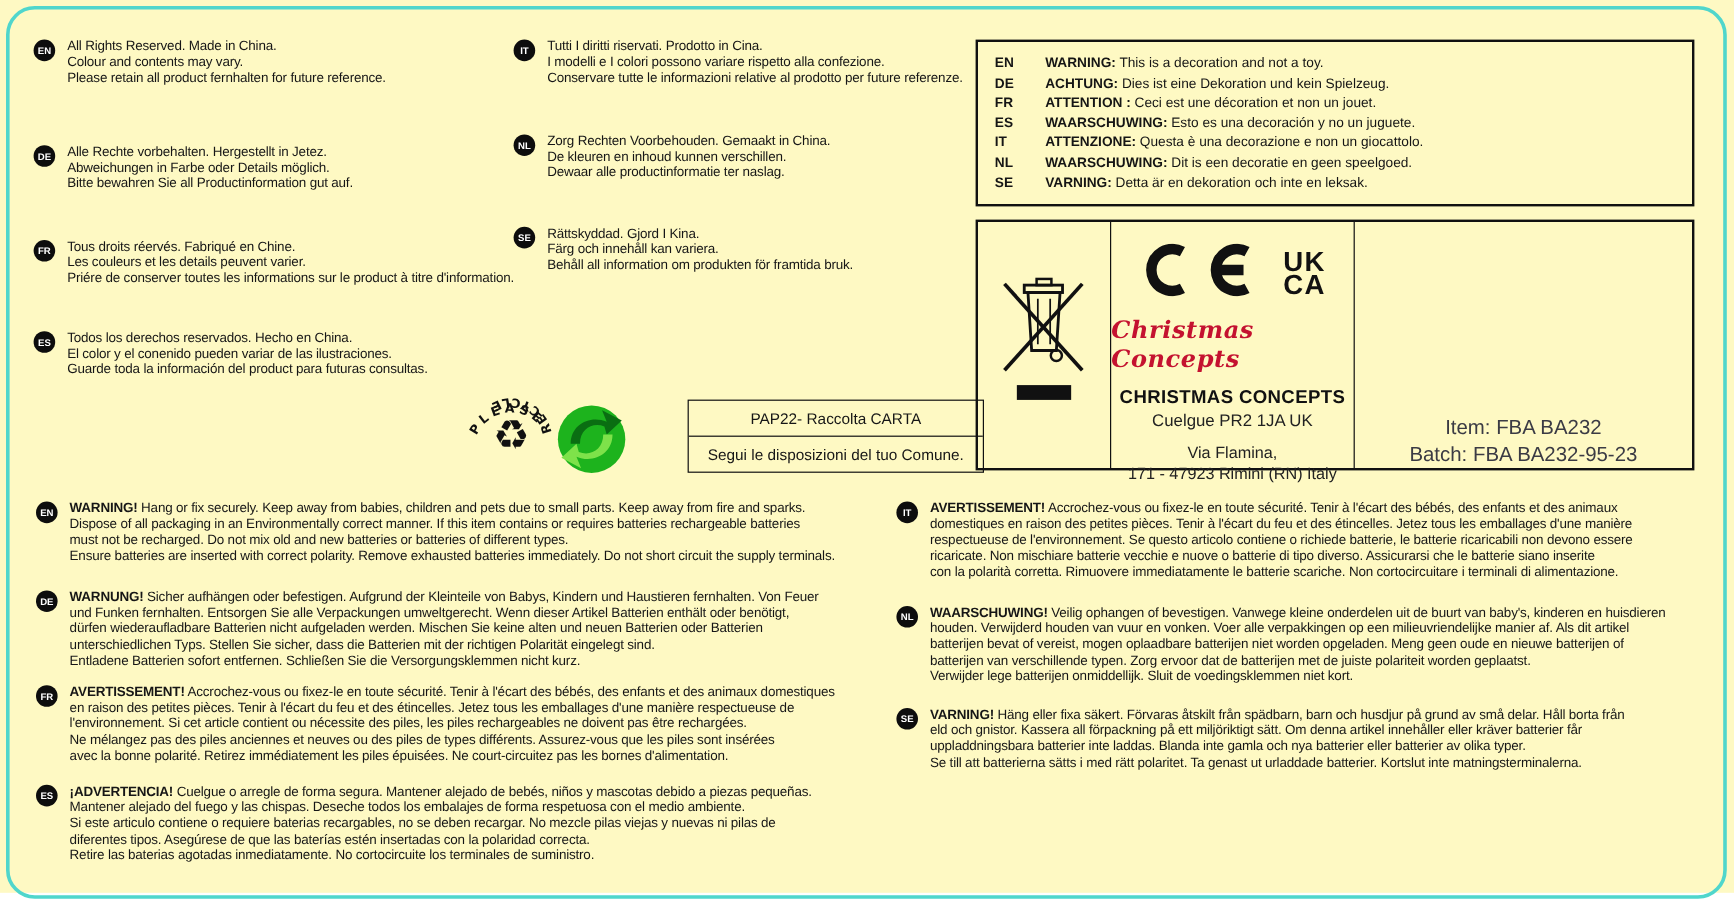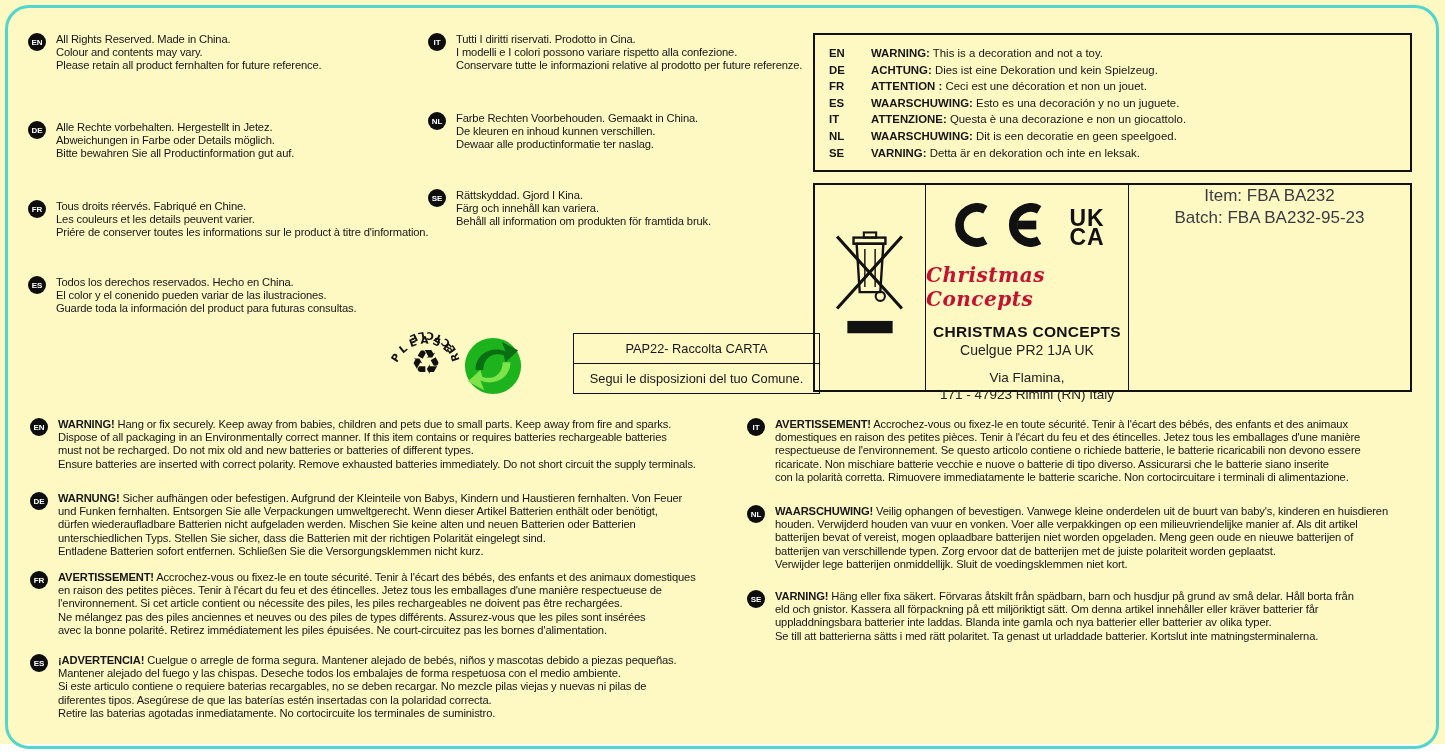--- a/index.html
+++ b/index.html
@@ -20,21 +20,21 @@
           border:2px solid #111; padding:10px 0 0 14px; }
   .wrow { display:flex; font-size:11.4px; line-height:16.6px; color:#151515; }
   .wcode { width:42px; font-weight:bold; }
   .wtext b { font-weight:bold; }
   
   .cbox { position:absolute; left:813px; top:183px; width:599px; height:209px;
           border:2px solid #111; display:flex; }
   .ccol1 { width:111px; border-right:1.5px solid #111; display:flex; align-items:center; justify-content:center; }
   .ccol2 { width:203px; border-right:1.5px solid #111; display:flex; flex-direction:column;
            align-items:center; padding-top:18px; }
-  .ccol3 { flex:1; display:flex; flex-direction:column; align-items:center; justify-content:flex-start; }
+  .ccol3 { flex:1; display:flex; flex-direction:column; align-items:center; justify-content:flex-end; }
   .cemarks { display:flex; align-items:flex-end; gap:24px; }
   .ukca { font-weight:bold; font-size:23px; line-height:19px; letter-spacing:1px; color:#111;
           white-space:pre-line; text-align:center; }
   .brandlogo { font-family:"DejaVu Serif", serif; font-weight:bold; font-style:italic;
                color:#c41230; font-size:20px; margin-top:16px; letter-spacing:0.5px; }
   .brandname { font-weight:bold; font-size:15.5px; color:#111; margin-top:12px; letter-spacing:0.3px; }
   .brandcity { font-size:14px; color:#222; margin-top:1px; }
   .brandaddr { font-size:13.5px; color:#222; margin-top:12px; text-align:center; line-height:16.5px;
                white-space:pre-line; }
   .itembatch { font-size:17px; line-height:22px; color:#3b3b44; text-align:center; white-space:pre-line; }
@@ -78,21 +78,21 @@
   </div>
 
   <div class="note" style="left:428px; top:33px; width:390px;">
     <span class="badge">IT</span>
     <div class="note-text">Tutti I diritti riservati. Prodotto in Cina.
 I modelli e I colori possono variare rispetto alla confezione.
 Conservare tutte le informazioni relative al prodotto per future referenze.</div>
   </div>
   <div class="note" style="left:428px; top:112px; width:390px;">
     <span class="badge">NL</span>
-    <div class="note-text">Farbe Rechten Voorbehouden. Gemaakt in China.
+    <div class="note-text">Zorg Rechten Voorbehouden. Gemaakt in China.
 De kleuren en inhoud kunnen verschillen.
 Dewaar alle productinformatie ter naslag.</div>
   </div>
   <div class="note" style="left:428px; top:189px; width:390px;">
     <span class="badge">SE</span>
     <div class="note-text">Rättskyddad. Gjord I Kina.
 Färg och innehåll kan variera.
 Behåll all information om produkten för framtida bruk.</div>
   </div>
 

